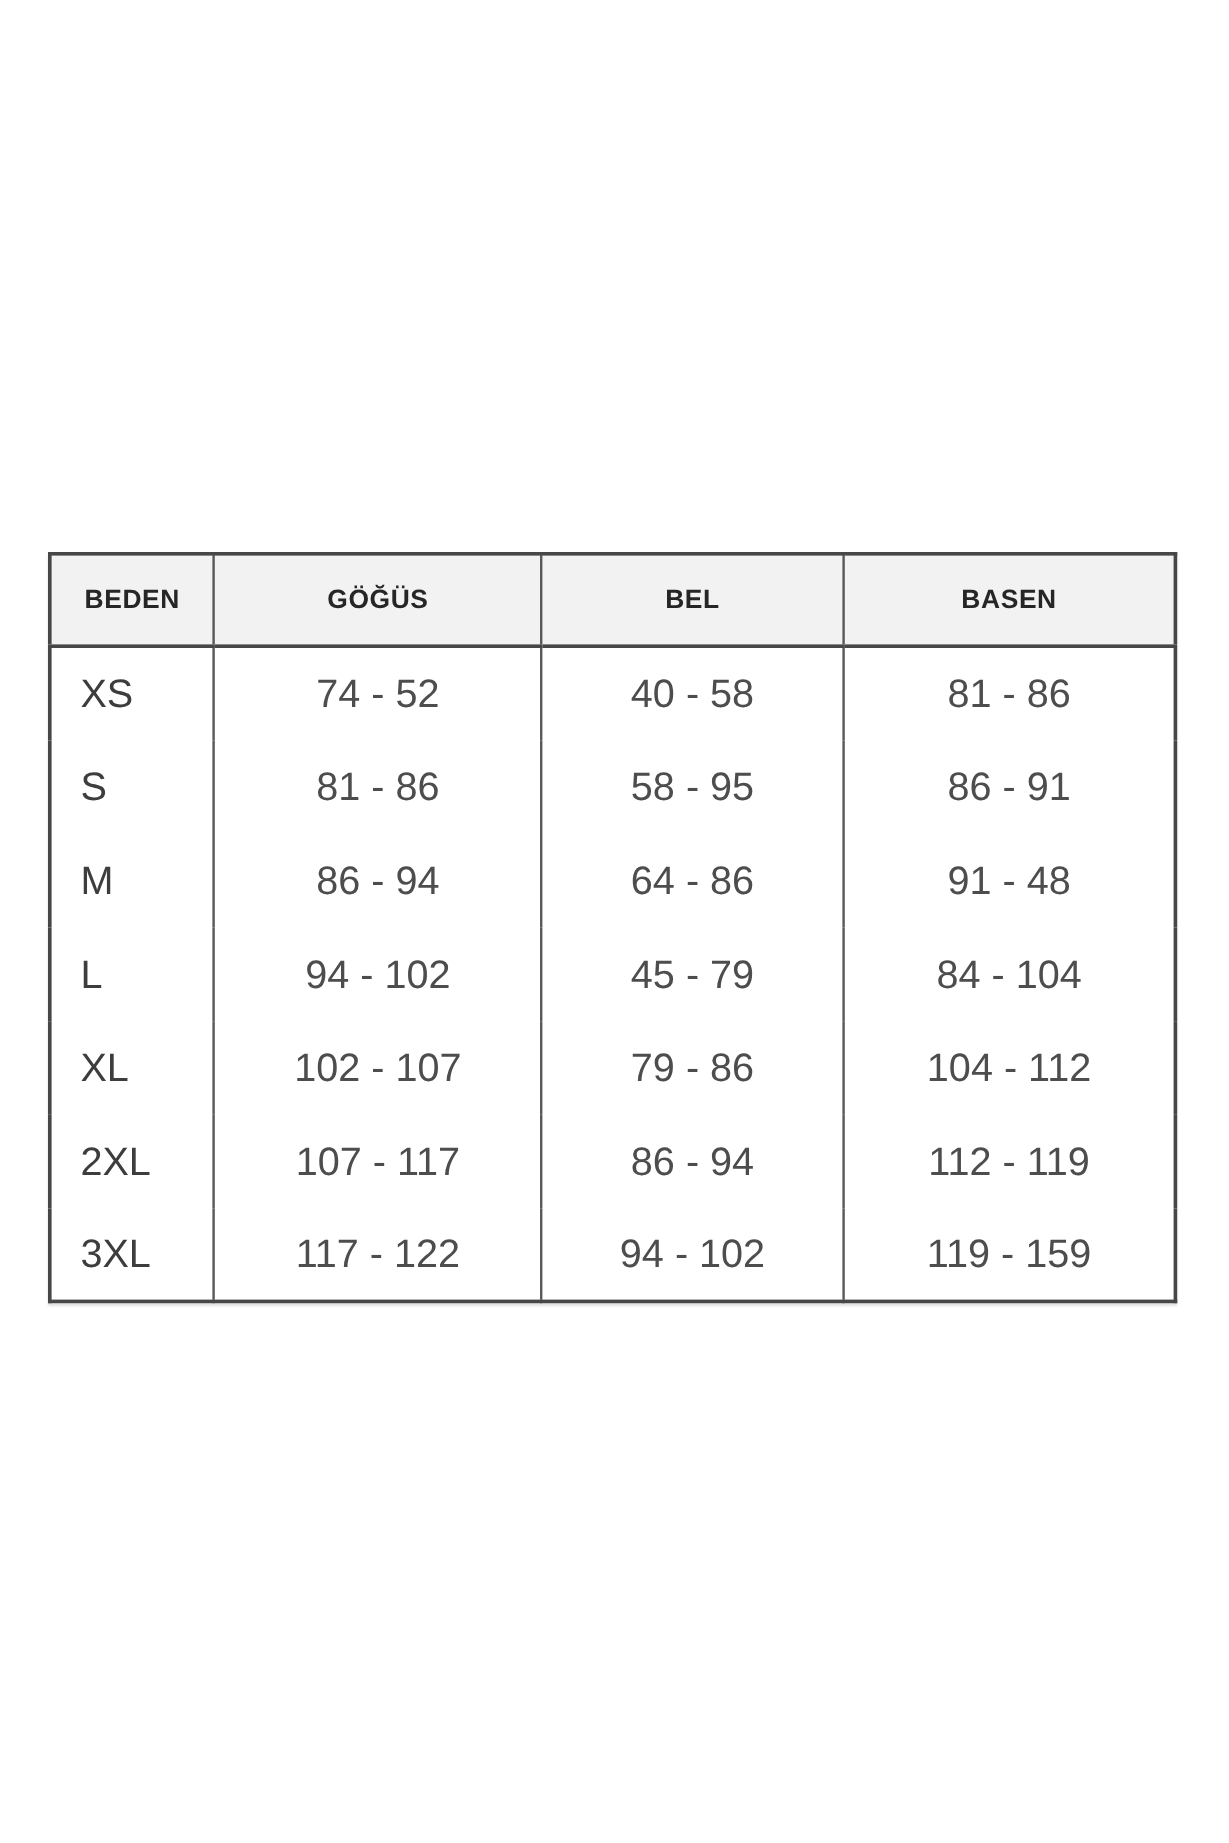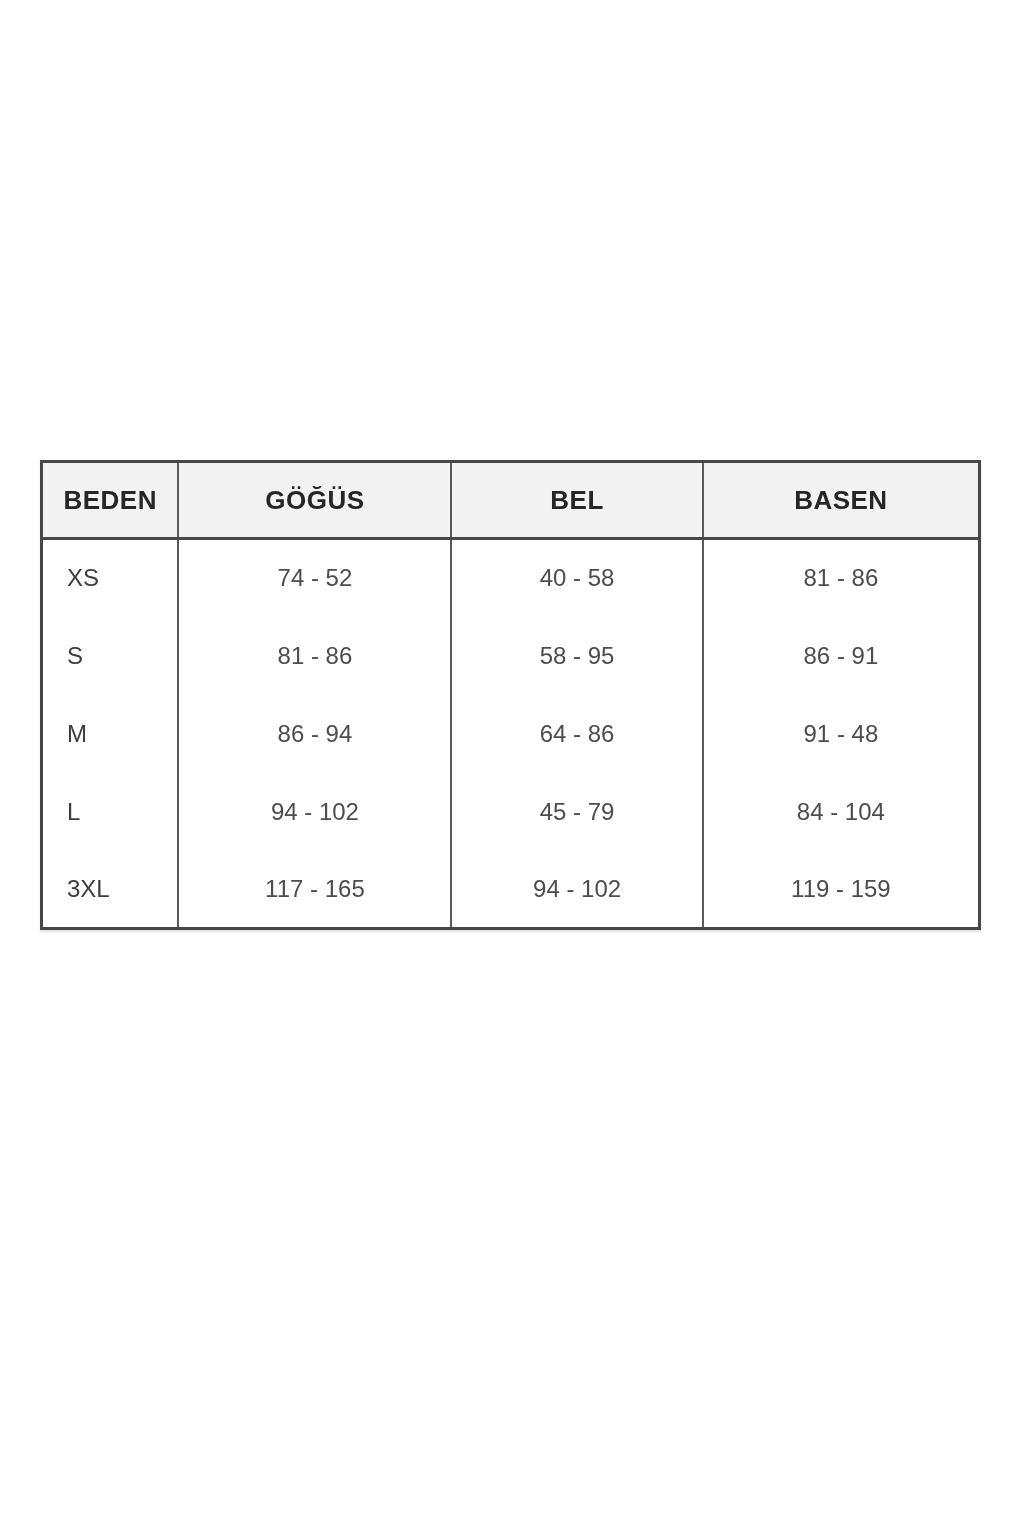--- a/index.html
+++ b/index.html
@@ -36,37 +36,37 @@
 
   col.c-size  { width: 14.6%; }
   col.c-chest { width: 29.1%; }
   col.c-waist { width: 26.8%; }
   col.c-hips  { width: 29.5%; }
 
   table.size-table th {
     height: 77px;
     background: #f2f2f2;
     color: #262626;
-    font-size: 26px;
+    font-size: 22px;
     font-weight: bold;
     letter-spacing: 0.5px;
     text-align: center;
     vertical-align: middle;
     border-bottom: 3px solid #474747;
     border-left: 2px solid #595959;
   }
 
   table.size-table th:first-child {
     border-left: none;
   }
 
   table.size-table td {
     height: 78px;
     color: #4d4d4d;
-    font-size: 24px;
+    font-size: 33px;
     text-align: center;
     vertical-align: middle;
     background: #ffffff;
     border-left: 2px solid #595959;
   }
 
   table.size-table td:first-child {
     border-left: none;
     text-align: left;
     padding-left: 24px;
@@ -112,21 +112,33 @@
             <td>64 - 86</td>
             <td>91 - 48</td>
           </tr>
           <tr>
             <td>L</td>
             <td>94 - 102</td>
             <td>45 - 79</td>
             <td>84 - 104</td>
           </tr>
           <tr>
+            <td>XL</td>
+            <td>102 - 107</td>
+            <td>79 - 86</td>
+            <td>104 - 112</td>
+          </tr>
+          <tr>
+            <td>2XL</td>
+            <td>107 - 117</td>
+            <td>86 - 94</td>
+            <td>112 - 119</td>
+          </tr>
+          <tr>
             <td>3XL</td>
-            <td>117 - 165</td>
+            <td>117 - 122</td>
             <td>94 - 102</td>
             <td>119 - 159</td>
           </tr>
         </tbody>
     </table>
   </div>
 </div>
 
 </body></html>

